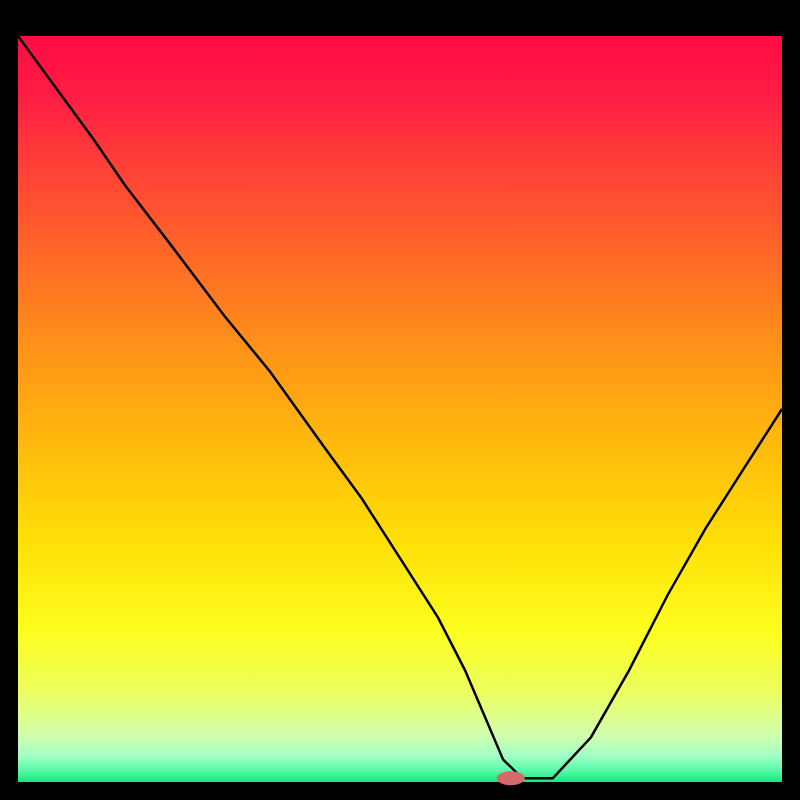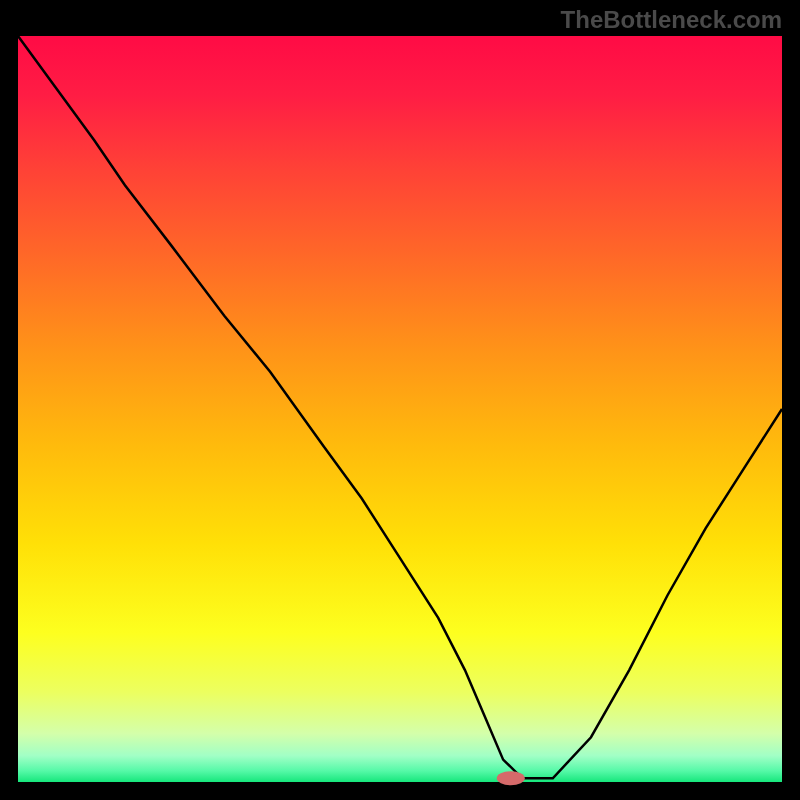--- a/index.html
+++ b/index.html
@@ -29,21 +29,20 @@
   svg {
     position: absolute;
     top: 0;
     left: 0;
   }
 </style>
 </head>
 <body>
 
 <div class="container">
-  <div class="watermark">TheBottleneck.com</div>
   <svg id="chart-svg" width="800" height="800" viewBox="0 0 800 800">
     <defs>
       <linearGradient id="bg-grad" x1="0" y1="0" x2="0" y2="1">
           <stop offset="0%" stop-color="#ff0b45"></stop>
           <stop offset="8%" stop-color="#ff1d44"></stop>
           <stop offset="18%" stop-color="#ff4236"></stop>
           <stop offset="30%" stop-color="#ff6a27"></stop>
           <stop offset="42%" stop-color="#ff9318"></stop>
           <stop offset="55.00000000000001%" stop-color="#ffbb0c"></stop>
           <stop offset="68%" stop-color="#ffe007"></stop>

